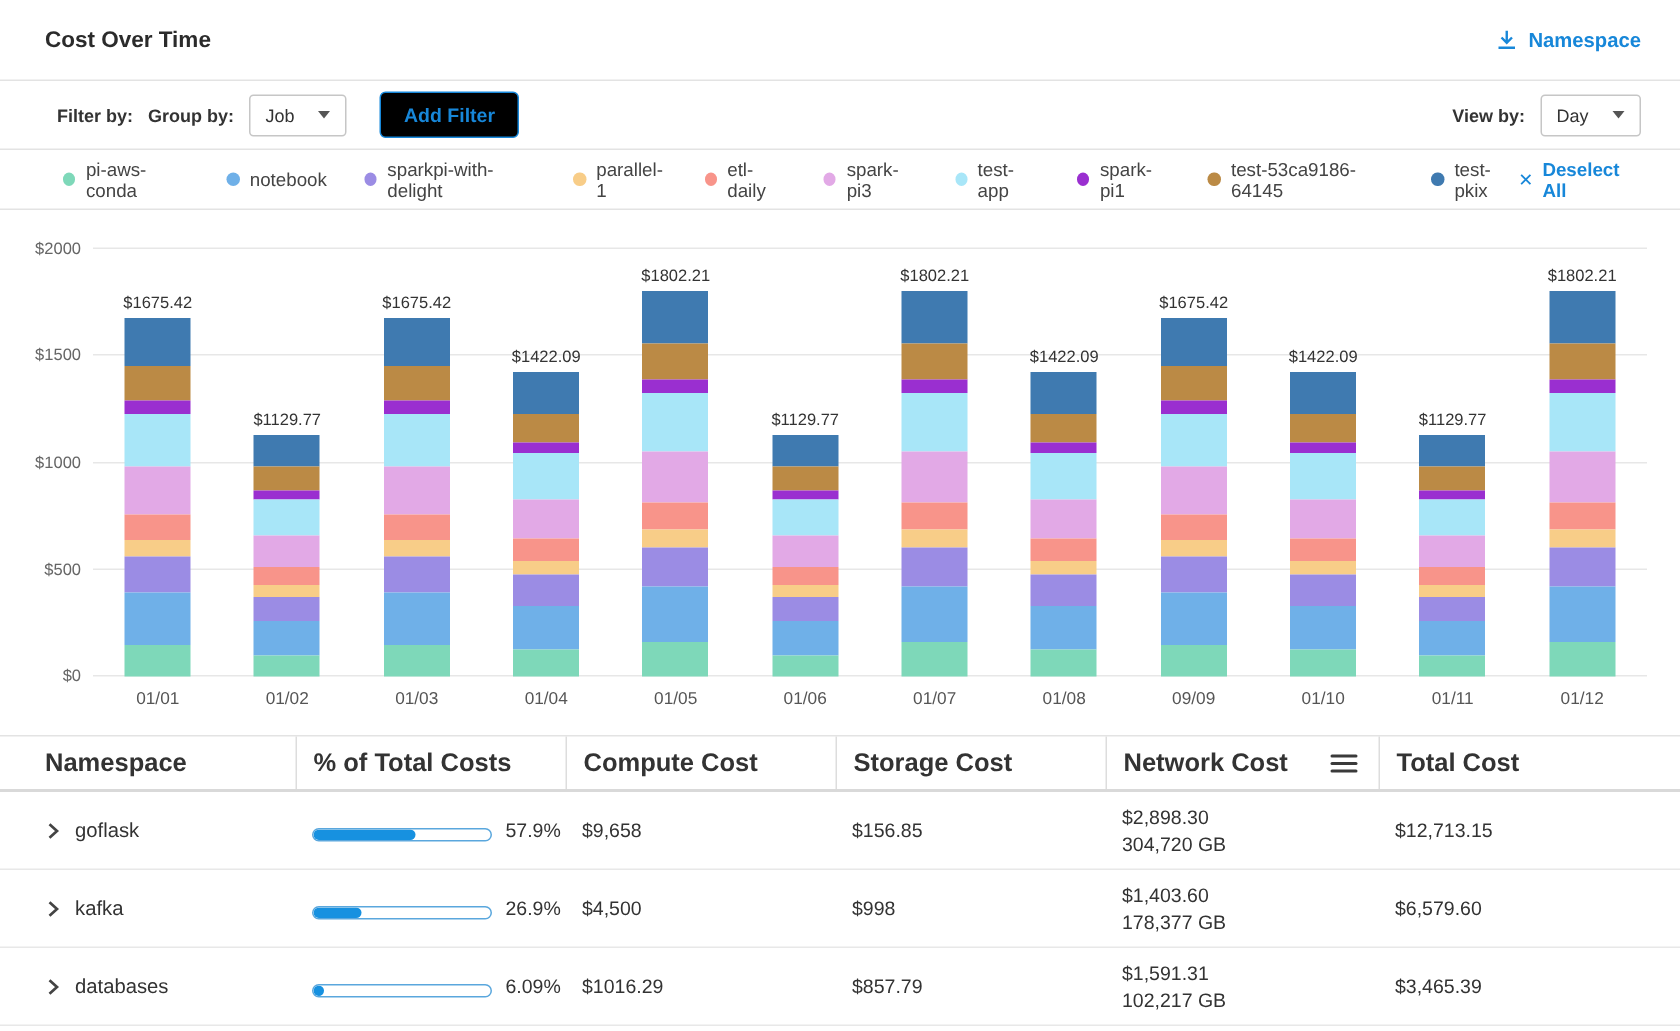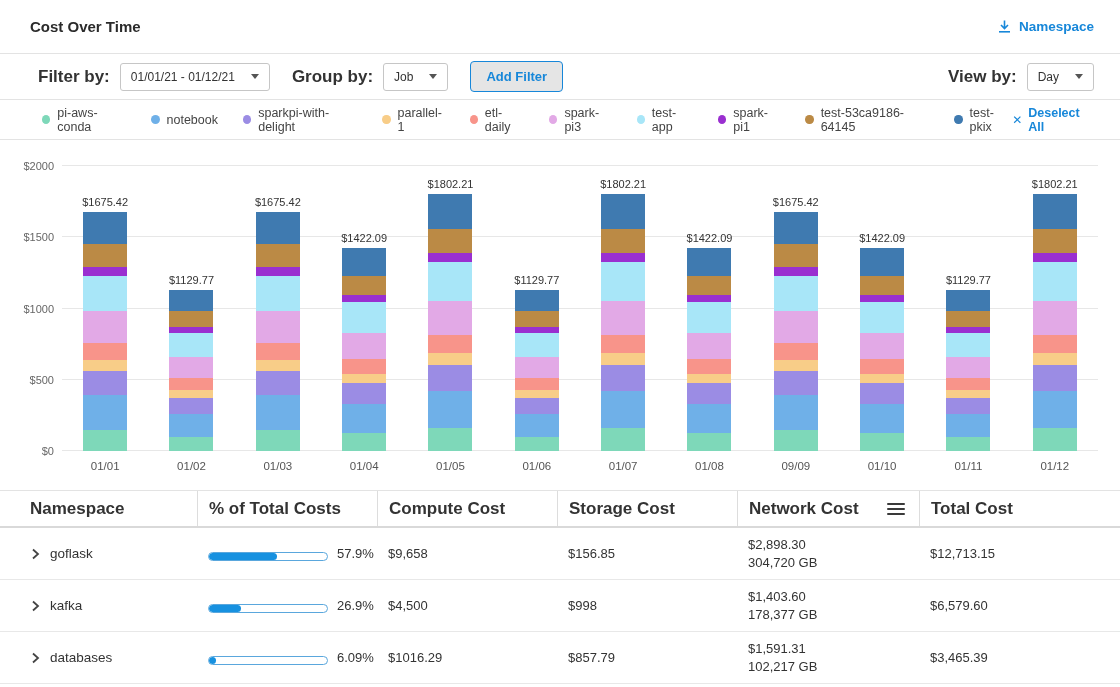--- a/index.html
+++ b/index.html
@@ -10,26 +10,26 @@
   
   .hdr { height:54px; flex:0 0 54px; display:flex; align-items:center;
     justify-content:space-between; padding:0 26px 0 30px; border-bottom:1px solid #e3e3e3; }
   .hdr-title { font-size:15px; font-weight:bold; color:#2b2b2b; }
   .download { display:flex; align-items:center; gap:7px; color:#1787d9; font-size:13.5px;
     font-weight:bold; cursor:pointer; }
 
   
   .fbar { height:46px; flex:0 0 46px; display:flex; align-items:center;
     padding:0 26px 0 38px; border-bottom:1px solid #e3e3e3; }
-  .flabel { font-size:17px; font-weight:bold; color:#333; margin-right:10px; }
+  .flabel { font-size:12px; font-weight:bold; color:#333; margin-right:10px; }
   .select { display:flex; align-items:center; gap:16px; border:1px solid #c6c6c6; border-radius:3px;
     background:#fff; padding:6px 10px; font-size:12px; color:#333; cursor:pointer; margin-right:22px; }
   .caret { width:0; height:0; border-left:4px solid transparent; border-right:4px solid transparent;
     border-top:5px solid #555; }
-  .add-filter { border:1px solid #1787d9; color:#1787d9; background:#e5e5e5; font-weight:bold;
+  .add-filter { border:1px solid #1787d9; color:#1787d9; background:#000000; font-weight:bold;
     font-size:13px; padding:7px 15px; border-radius:4px; cursor:pointer;
     font-family:"Liberation Sans",sans-serif; }
   .spacer { margin-left:auto; }
 
   
   .legend { height:40px; flex:0 0 40px; display:flex; align-items:center;
     padding:0 26px 0 42px; border-bottom:1px solid #e3e3e3; }
   .legend-items { display:flex; align-items:center; gap:25px; }
   .litem { display:flex; align-items:center; gap:7px; font-size:12.5px; color:#444; cursor:pointer; }
   .ldot { width:9px; height:9px; border-radius:50%; }
@@ -85,24 +85,20 @@
       <svg width="15" height="15" viewBox="0 0 15 15">
         <path d="M7.5 1.5v7.5M4 6l3.5 3.5L11 6" stroke="#1787d9" stroke-width="1.6" fill="none"></path>
         <path d="M2 12.8h11" stroke="#1787d9" stroke-width="1.6"></path>
       </svg>
       <span>Namespace</span>
     </div>
   </div>
 
   <div class="fbar">
     <span class="flabel">Filter by:</span>
-    <div class="select" style="min-width:146px; justify-content:space-between;">
-      <span>01/01/21 - 01/12/21</span>
-      <span class="caret"></span>
-    </div>
     <span class="flabel">Group by:</span>
     <div class="select">
       <span>Job</span>
       <span class="caret"></span>
     </div>
     <button class="add-filter">Add Filter</button>
     <span class="spacer"></span>
     <span class="flabel">View by:</span>
     <div class="select" style="margin-right:0;">
       <span>Day</span>

